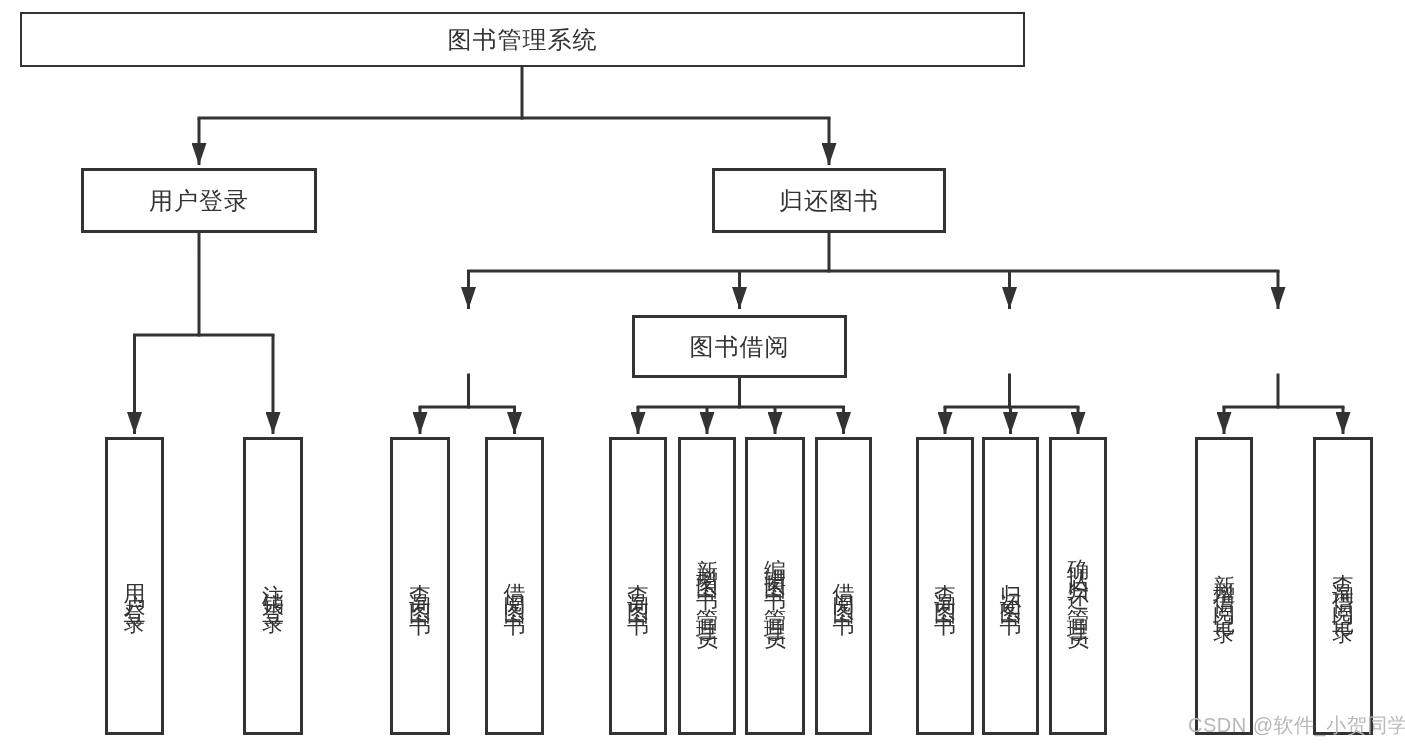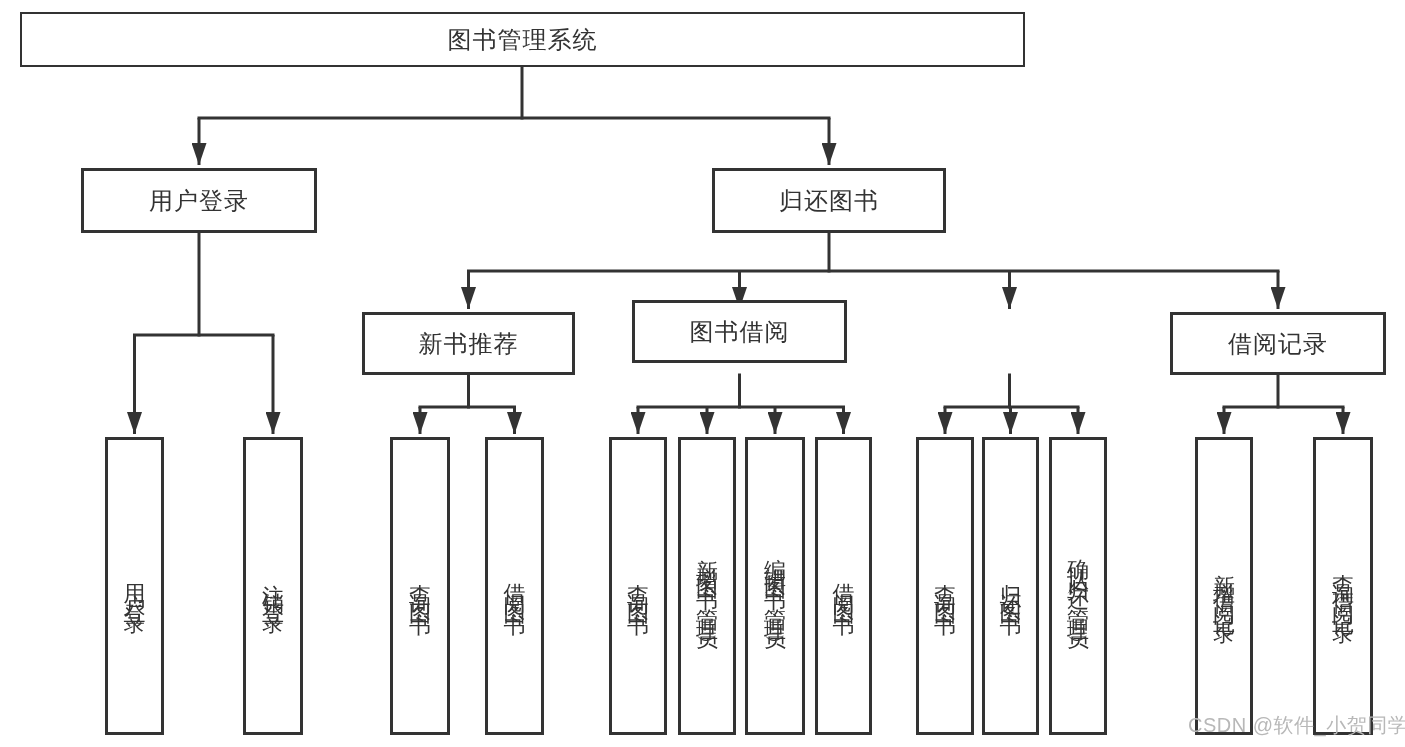--- a/index.html
+++ b/index.html
@@ -44,21 +44,21 @@
     text-orientation:mixed;
     font-size:22px;
     letter-spacing:10px;
     line-height:1;
     padding:4px 0;
   }
   #n-root{left:20px;top:12px;width:1005px;height:55px;border-width:2px;}
   #n-ul{left:81px;top:168px;width:236px;height:65px;}
   #n-bm{left:712px;top:168px;width:234px;height:65px;}
   #n-nr{left:362px;top:312px;width:213px;height:63px;}
-  #n-bb{left:632px;top:300px;width:215px;height:63px;}
+  #n-bb{left:632px;top:315px;width:215px;height:63px;}
   #n-cb{left:902px;top:312px;width:215px;height:63px;}
   #n-br{left:1170px;top:312px;width:216px;height:63px;}
   #l-ul1{left:105px;top:437px;width:59px;height:298px;}
   #l-ul2{left:243px;top:437px;width:60px;height:298px;}
   #l-nr1{left:390px;top:437px;width:60px;height:298px;}
   #l-nr2{left:485px;top:437px;width:59px;height:298px;}
   #l-bb1{left:609px;top:437px;width:58px;height:298px;}
   #l-bb2{left:678px;top:437px;width:58px;height:298px;}
   #l-bb3{left:745px;top:437px;width:60px;height:298px;}
   #l-bb4{left:815px;top:437px;width:57px;height:298px;}
@@ -128,23 +128,21 @@
     <path class="cl" d="M1224 407 L1343 407"></path>
     <path class="cl arrow" d="M1224 407 L1224 434" marker-end="url(#arrowhead)"></path>
     <path class="cl arrow" d="M1343 407 L1343 434" marker-end="url(#arrowhead)"></path>
   </svg>
 
   <div class="node h" id="n-root">图书管理系统</div>
 
   <div class="node h" id="n-ul">用户登录</div>
   <div class="node h" id="n-bm">归还图书</div>
 
-  <div class="node h" id="n-nr">新书推荐</div>
   <div class="node h" id="n-bb">图书借阅</div>
-  <div class="node h" id="n-br">借阅记录</div>
 
   <div class="node v" id="l-ul1">用户登录</div>
   <div class="node v" id="l-ul2">注销登录</div>
 
   <div class="node v" id="l-nr1">查询图书</div>
   <div class="node v" id="l-nr2">借阅图书</div>
 
   <div class="node v" id="l-bb1">查询图书</div>
   <div class="node v" id="l-bb2">新增图书（管理员）</div>
   <div class="node v" id="l-bb3">编辑图书（管理员）</div>

